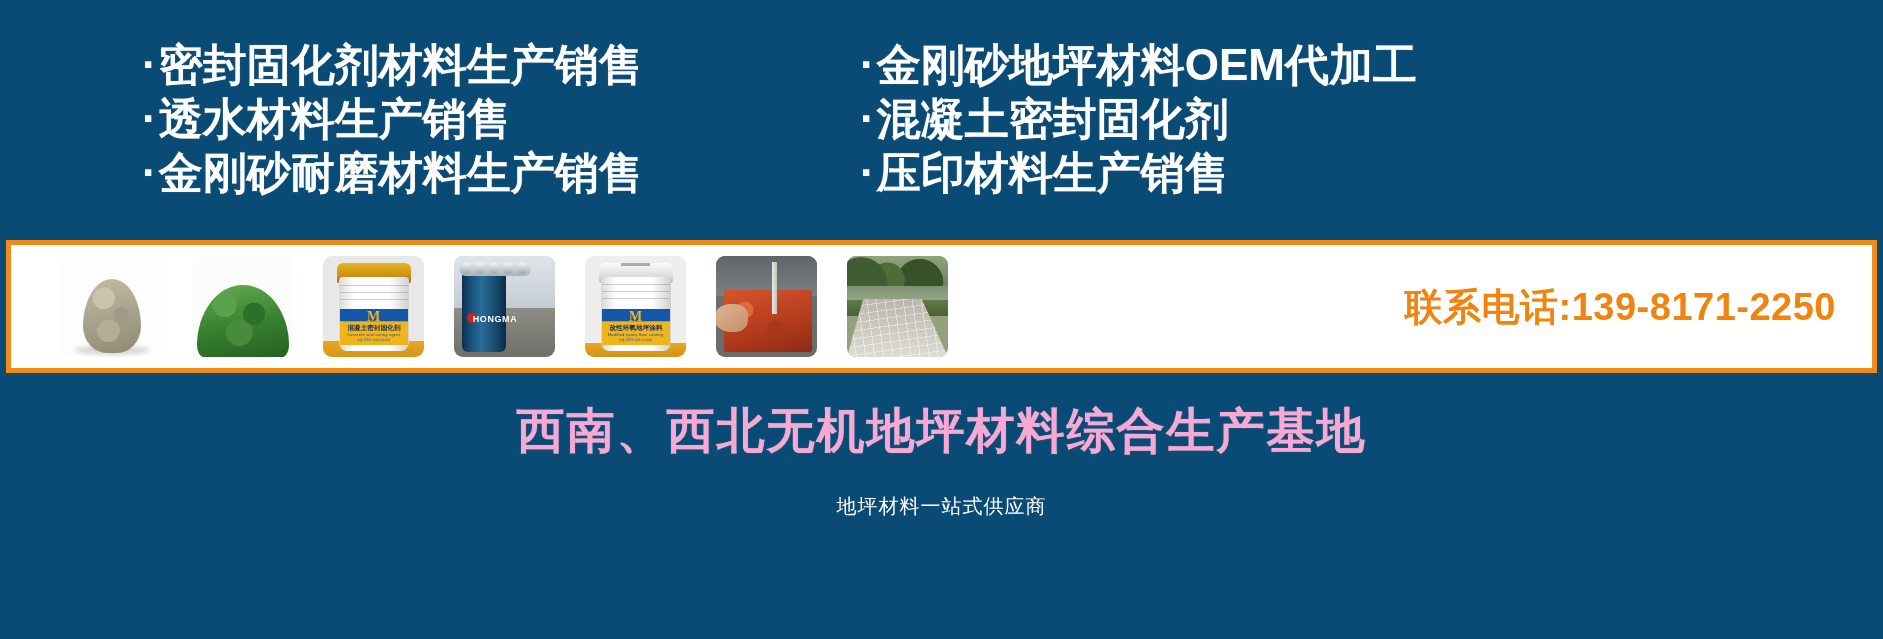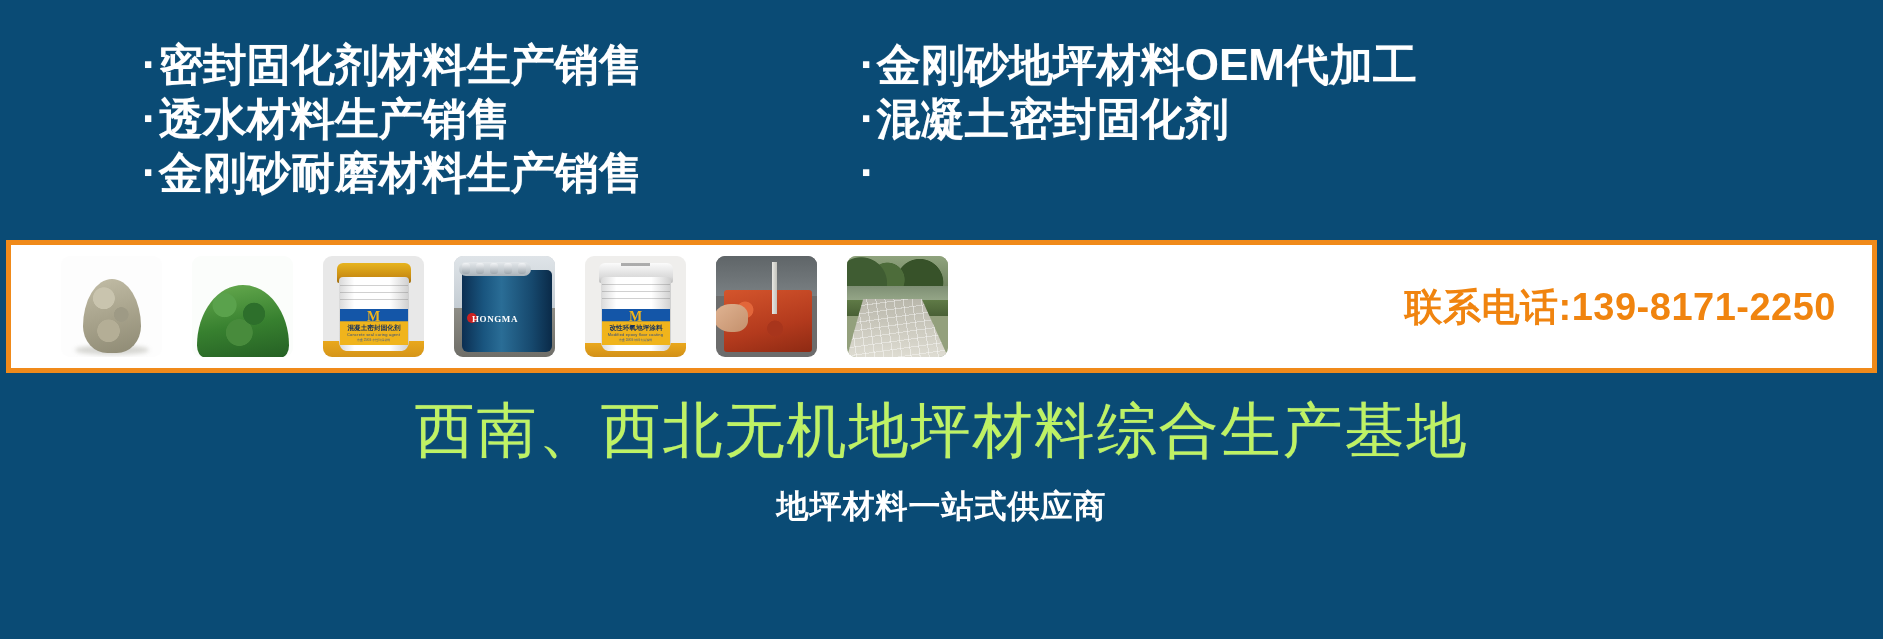--- a/index.html
+++ b/index.html
@@ -181,24 +181,23 @@
     background:linear-gradient(180deg,#e9a81c 0%,#d5951a 100%);
   }
 
   
   .t4 { background:#c8cdd2; }
   .t4 .sky { position:absolute; left:0; top:0; width:101px; height:52px;
              background:linear-gradient(180deg,#dfe4e8 0%,#c4ccd3 100%); }
   .t4 .ground { position:absolute; left:0; bottom:0; width:101px; height:49px;
              background:linear-gradient(180deg,#8e8d86 0%,#6f6e68 100%); }
   .t4 .drum {
-    position:absolute; left:8px; top:14px; width:90px; height:82px;
+    position:absolute; left:8px; top:14px; width:44px; height:82px;
     background:linear-gradient(90deg,#0c2f52 0%,#19557f 24%,#2a6d96 44%,#16486d 78%,#0a2a48 100%);
     border-radius:5px 5px 6px 6px;
-    font-family:Liberation Serif, serif;
   }
   .t4 .drumtop {
     position:absolute; left:5px; top:6px; width:72px; height:14px;
     background:linear-gradient(180deg,#e5e9ec 0%,#aab3ba 100%);
     border-radius:7px;
   }
   .t4 .clamp {
     position:absolute; top:7px; width:8px; height:11px; border-radius:3px;
     background:linear-gradient(180deg,#f2f4f6 0%,#9ea7ae 100%);
   }
@@ -285,33 +284,33 @@
     position:absolute;
     left:0; top:373px;
     width:1883px; height:266px;
     display:flex;
     flex-direction:column;
     align-items:center;
     justify-content:flex-start;
     padding-top:22px;
   }
   #headline {
-    color:#bef264;
-    font-size:60px;
-    font-weight:normal;
+    color:#f9a8d4;
+    font-size:48px;
+    font-weight:bold;
     line-height:72px;
     letter-spacing:2px;
     white-space:nowrap;
     text-shadow:0 0 1px rgba(255,255,255,0.4);
   }
   #subline {
     margin-top:20px;
     color:#ffffff;
-    font-size:32px;
-    font-weight:bold;
+    font-size:20px;
+    font-weight:normal;
     line-height:38px;
     letter-spacing:1px;
     white-space:nowrap;
   }
 </style>
 </head>
 <body>
 
 <div id="banner">
 
@@ -336,20 +335,21 @@
       <div class="feat-item">
         <span class="feat-bullet">·</span>
         <span class="feat-text">金刚砂地坪材料OEM代加工</span>
       </div>
       <div class="feat-item">
         <span class="feat-bullet">·</span>
         <span class="feat-text">混凝土密封固化剂</span>
       </div>
       <div class="feat-item">
         <span class="feat-bullet">·</span>
+        <span class="feat-text">压印材料生产销售</span>
       </div>
     </div>
 
   </div>
 
   <div id="strip">
 
     <div id="thumbs">
 
       <div class="thumb t1">

